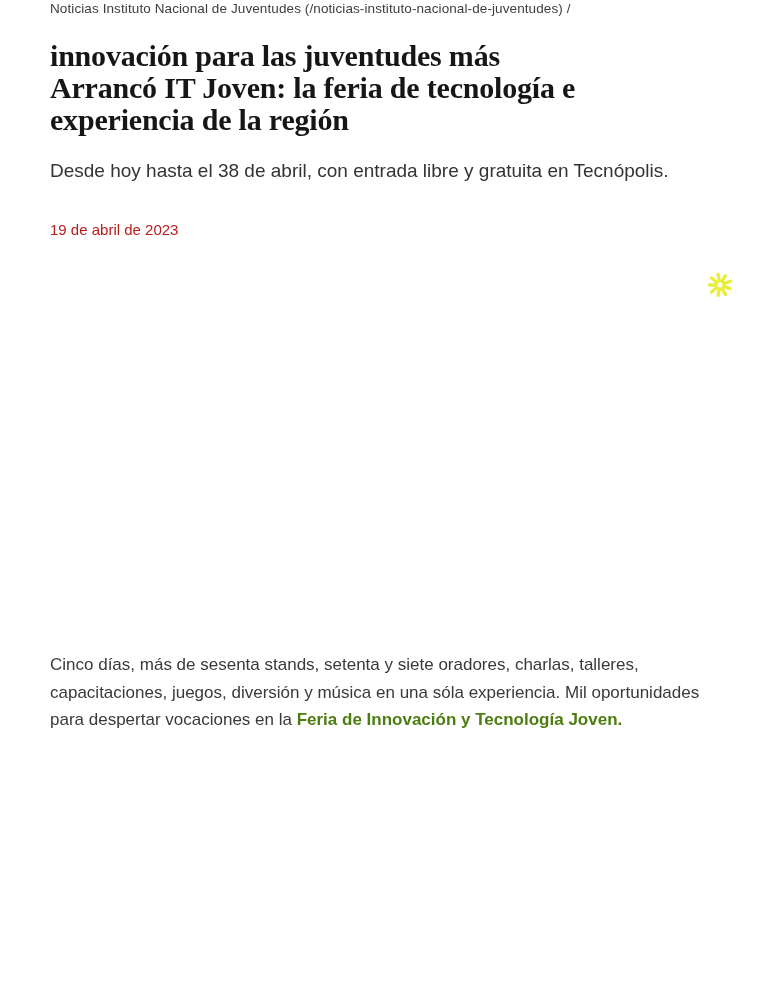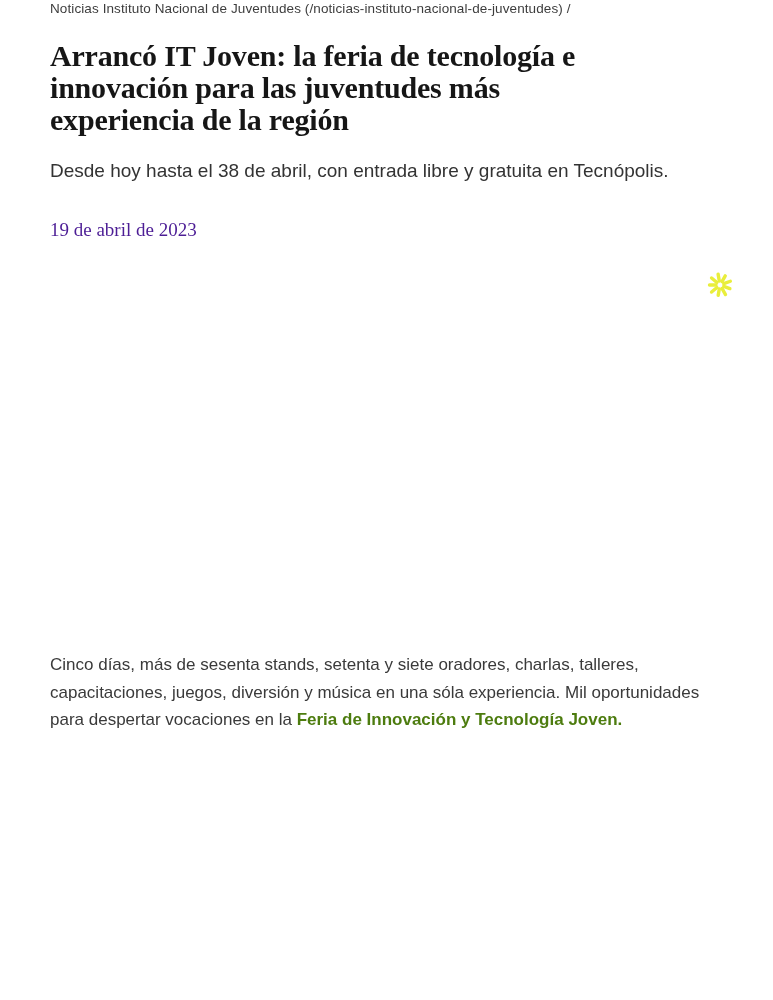--- a/index.html
+++ b/index.html
@@ -40,24 +40,23 @@
   }
   .title-line { display: block; }
   .subtitle {
     margin: 23px 0 0 0;
     font-size: 19px;
     line-height: 24px;
     color: #333333;
   }
   .date {
     margin: 37px 0 0 0;
-    font-size: 19px;
+    font-size: 15px;
     line-height: 19px;
-    color: #4c1d95;
-    font-family: Liberation Serif, serif;
+    color: #b91c1c;
   }
   .image-area {
     margin-top: 32px;
     height: 365px;
     position: relative;
   }
   .spinner {
     position: absolute;
     top: 1px;
     right: -10px;
@@ -81,22 +80,22 @@
 </head>
 <body>
 
 <div class="content">
 
   <nav class="breadcrumb">
     <a>Noticias Instituto Nacional de Juventudes (/noticias-instituto-nacional-de-juventudes) /</a>
   </nav>
 
   <h1 class="title">
+    <span class="title-line">innovación para las juventudes más</span>
     <span class="title-line">Arrancó IT Joven: la feria de tecnología e</span>
-    <span class="title-line">innovación para las juventudes más</span>
     <span class="title-line">experiencia de la región</span>
   </h1>
 
   <p class="subtitle">Desde hoy hasta el 38 de abril, con entrada libre y gratuita en Tecnópolis.</p>
 
   <p class="date">19 de abril de 2023</p>
 
   <div class="image-area">
     <span class="spinner">
       <svg width="26" height="26" viewBox="0 0 26 26" aria-hidden="true">

